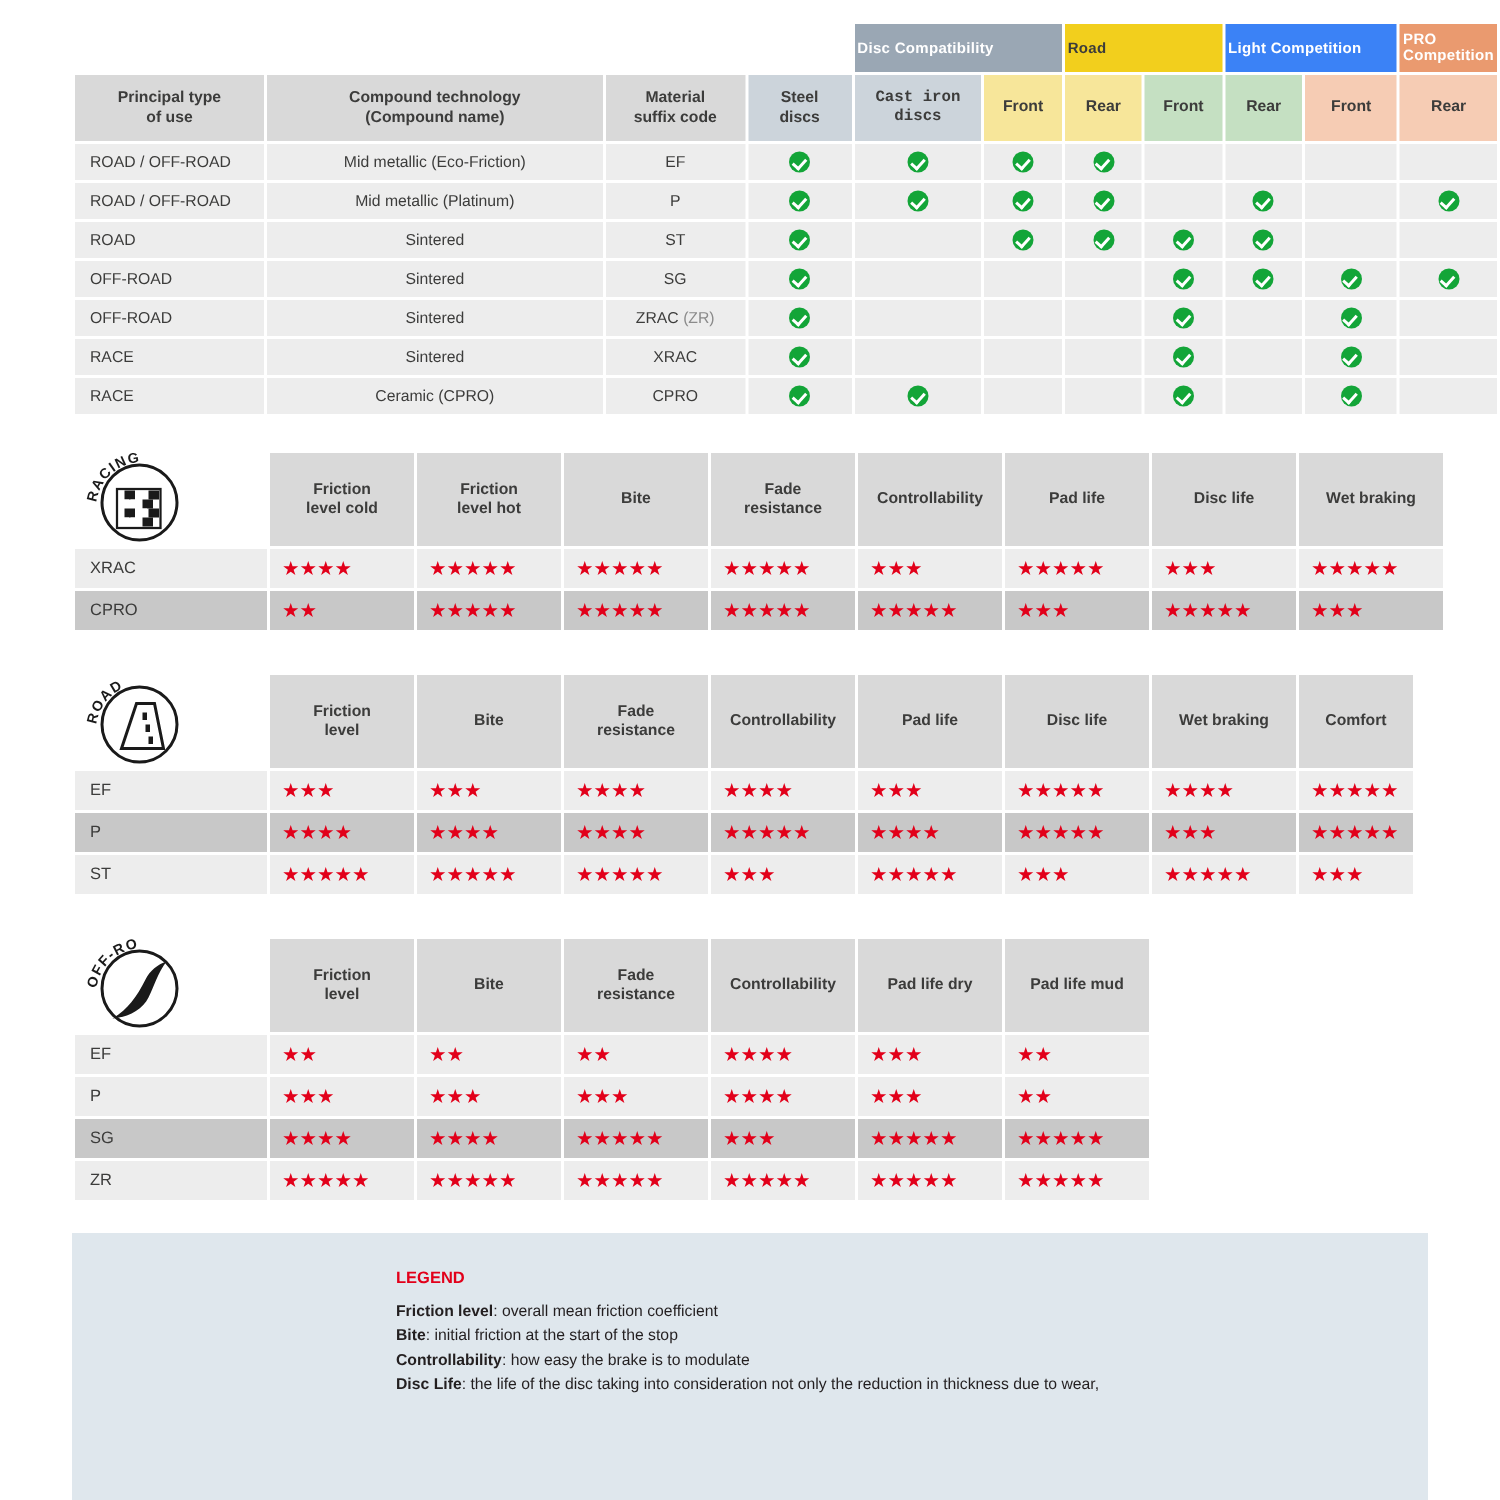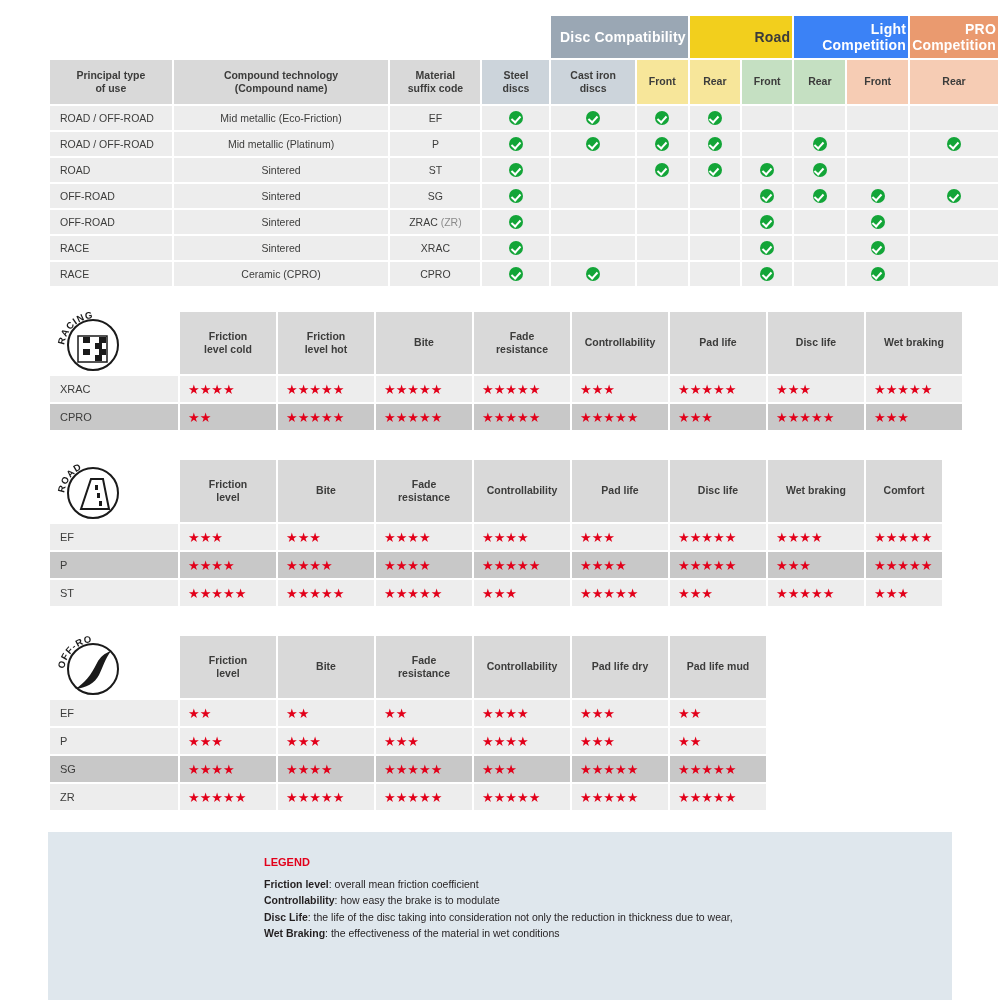--- a/index.html
+++ b/index.html
@@ -12,21 +12,21 @@
     color:#231f20;
     position:relative;
   }
   .page { width:1000px; height:1000px; padding:0; position:relative; }
 
   
   table { border-collapse:separate; border-spacing:2px; table-layout:fixed; }
 
   .compat { margin-left:48px; margin-top:14px; }
   .grp-head {
-    text-align:right; font-size:14px; font-weight:bold; color:#3c3c3b;
+    text-align:left; font-size:10px; font-weight:bold; color:#3c3c3b;
     padding:5px 2px; letter-spacing:0.2px;
   }
   .grp-disc { background:#9aa7b4; color:#ffffff; }
   .grp-road { background:#f2cf1d; color:#3c3c3b; }
   .grp-light { background:#3b82f6; color:#ffffff; }
   .grp-pro  { background:#ea9a6f; color:#ffffff; }
   .grp-blank { background:transparent; }
 
   .col-head {
     text-align:center; vertical-align:middle; font-size:10.5px; font-weight:bold;
@@ -115,21 +115,21 @@
             <div>(Compound name)</div>
           </th>
           <th class="col-head h-grey" style="width: 94px;">
             <div>Material</div>
             <div>suffix code</div>
           </th>
           <th class="col-head h-discs" style="width: 70px;">
             <div>Steel</div>
             <div>discs</div>
           </th>
-          <th class="col-head h-discs" style="width: 86px;">
+          <th class="col-head h-discs" style="width: 86px; font-family: Liberation Mono, monospace;">
             <div>Cast iron</div>
             <div>discs</div>
           </th>
           <th class="col-head h-roadc" style="width: 52px;">
             <div>Front</div>
           </th>
           <th class="col-head h-roadc" style="width: 52px;">
             <div>Rear</div>
           </th>
           <th class="col-head h-lightc" style="width: 52px;">
@@ -493,21 +493,21 @@
           <td class="rt-stars"><span><span class="star">★</span><span class="star">★</span><span class="star">★</span><span class="star">★</span><span class="star">★</span></span></td>
         </tr>
       </tbody>
   </table>
 
   <div class="legend">
     <div class="legend-inner">
       <div class="legend-title">LEGEND</div>
       <div id="legend-lines">
           <div class="legend-line"><b>Friction level</b><span>: overall mean friction coefficient</span></div>
+          <div class="legend-line"><b>Bite</b><span>: initial friction at the start of the stop</span></div>
           <div class="legend-line"><b>Controllability</b><span>: how easy the brake is to modulate</span></div>
           <div class="legend-line"><b>Disc Life</b><span>: the life of the disc taking into consideration not only the reduction in thickness due to wear,</span></div>
-          <div class="legend-line"><b>Wet Braking</b><span>: the effectiveness of the material in wet conditions</span></div>
           <div class="legend-line"></div>
         </div>
     </div>
   </div>
 
 </div>
 
 </body></html>

